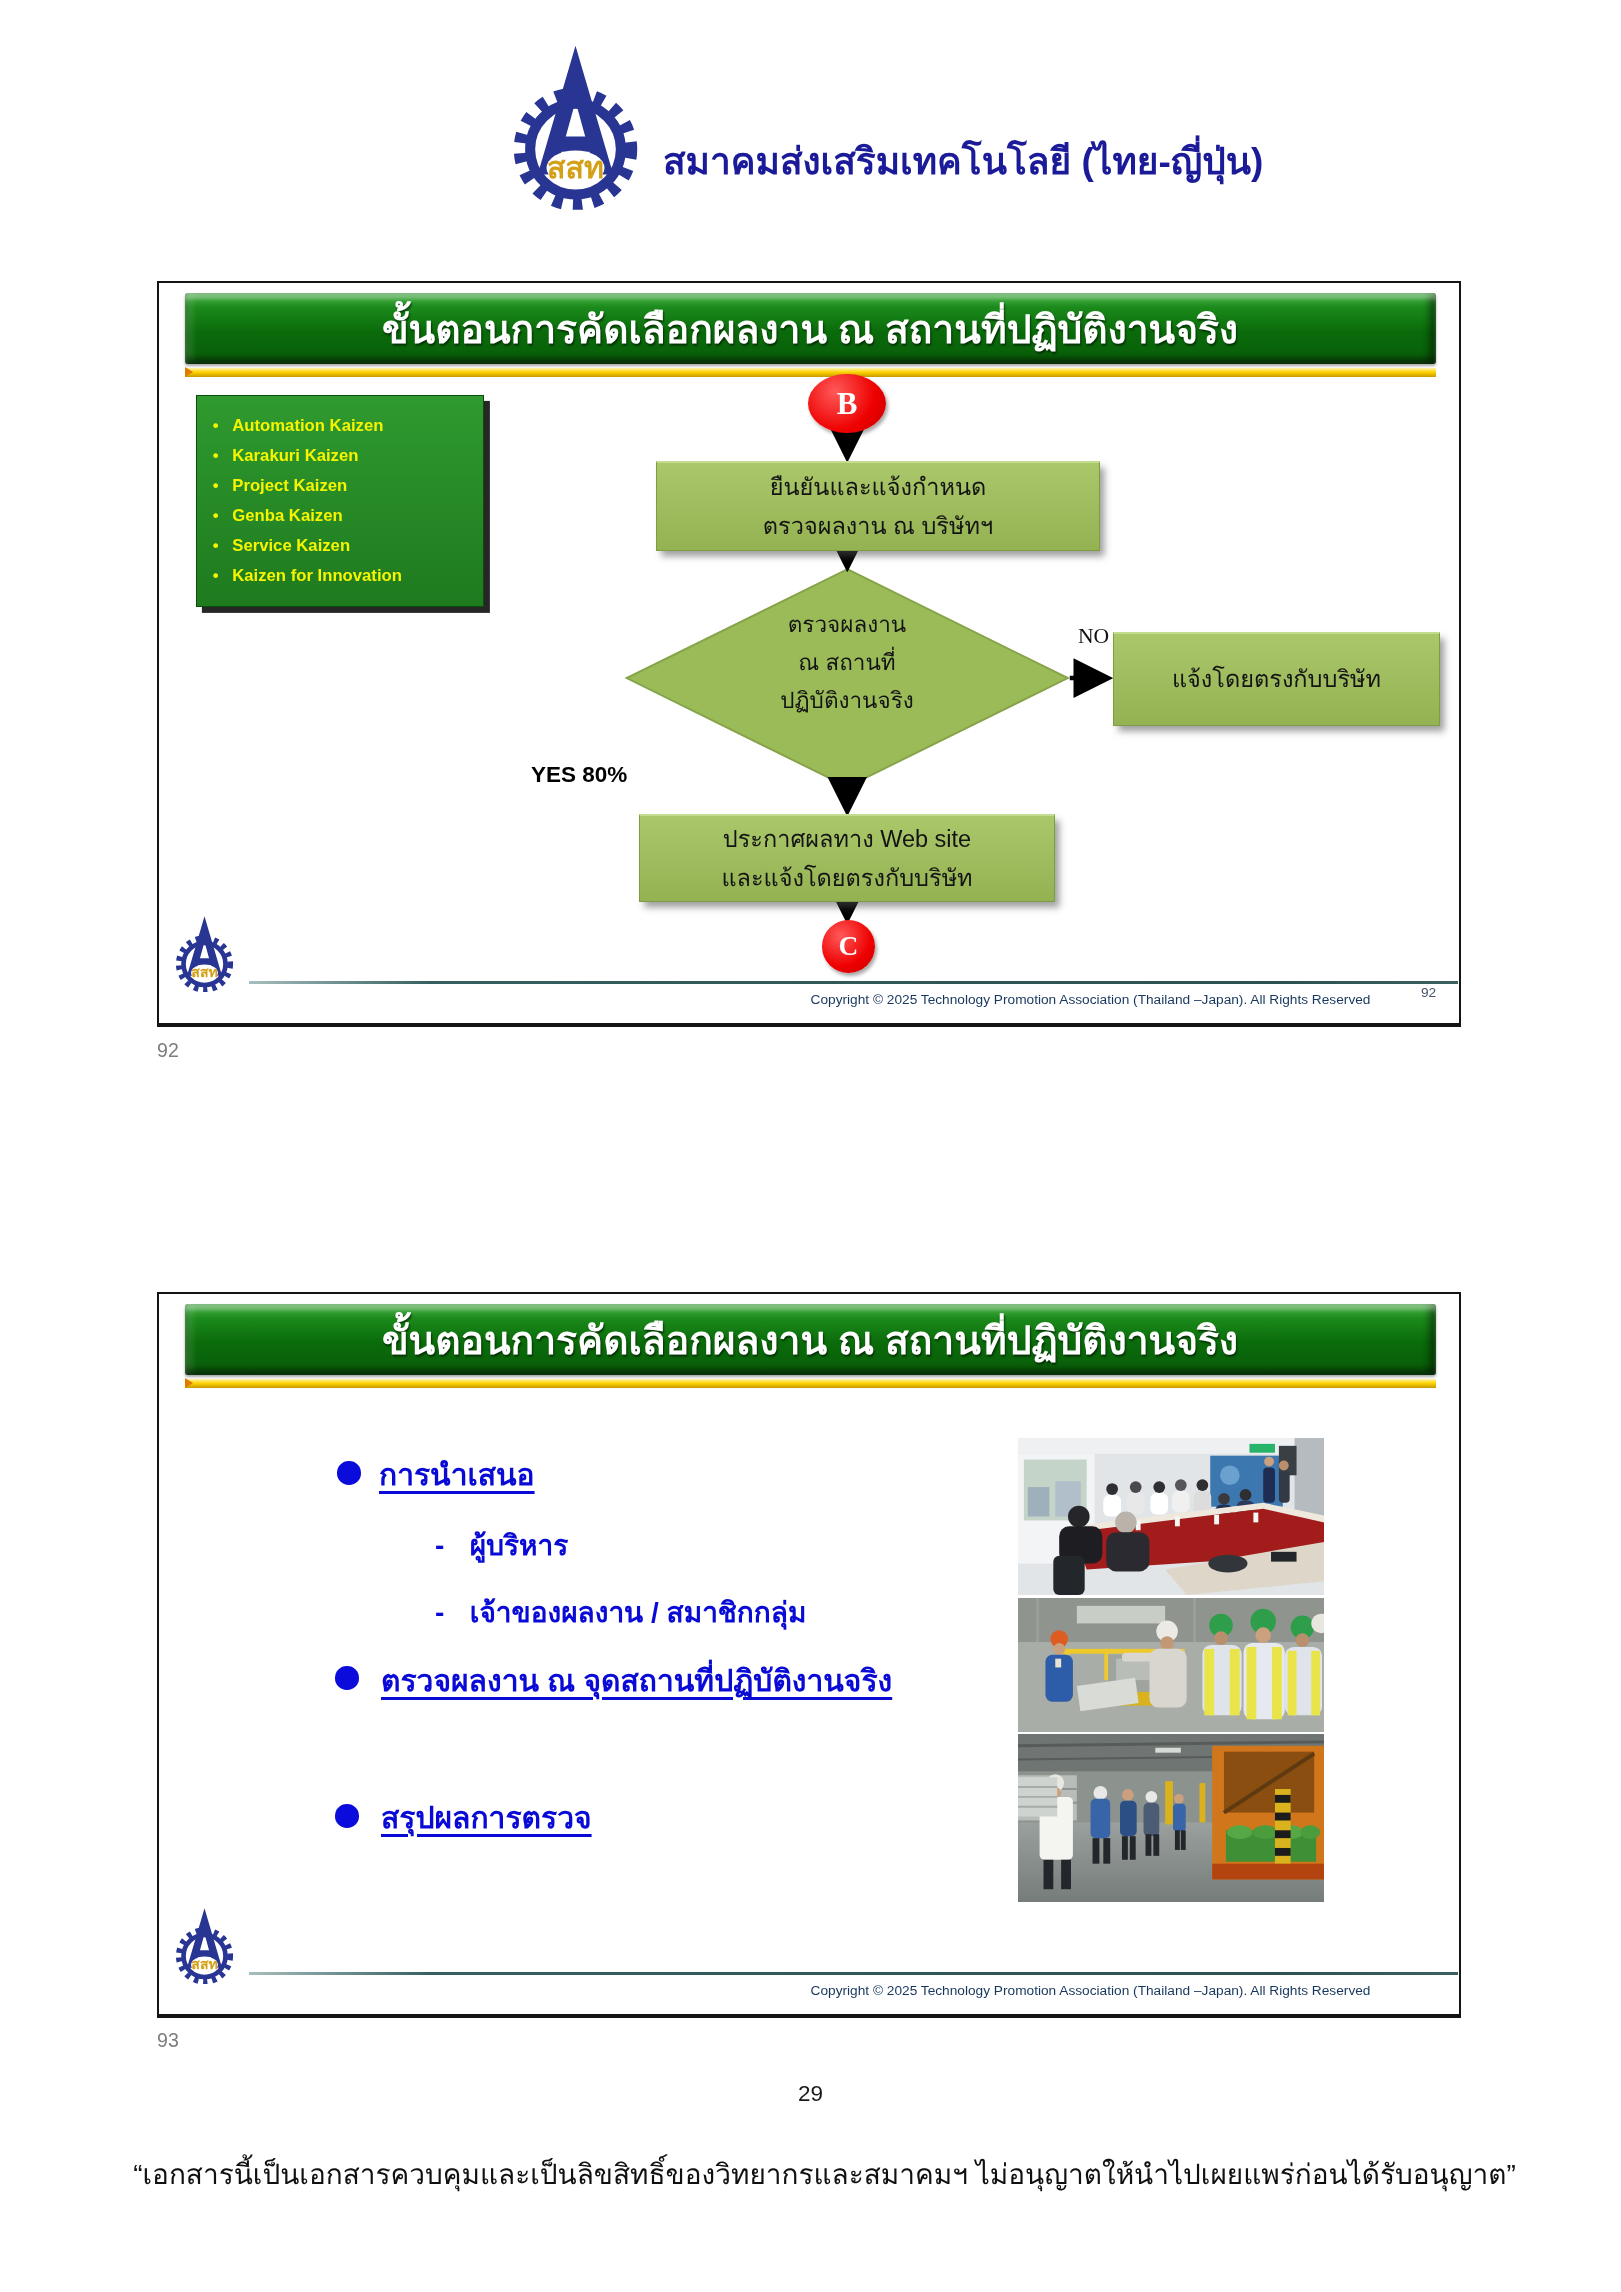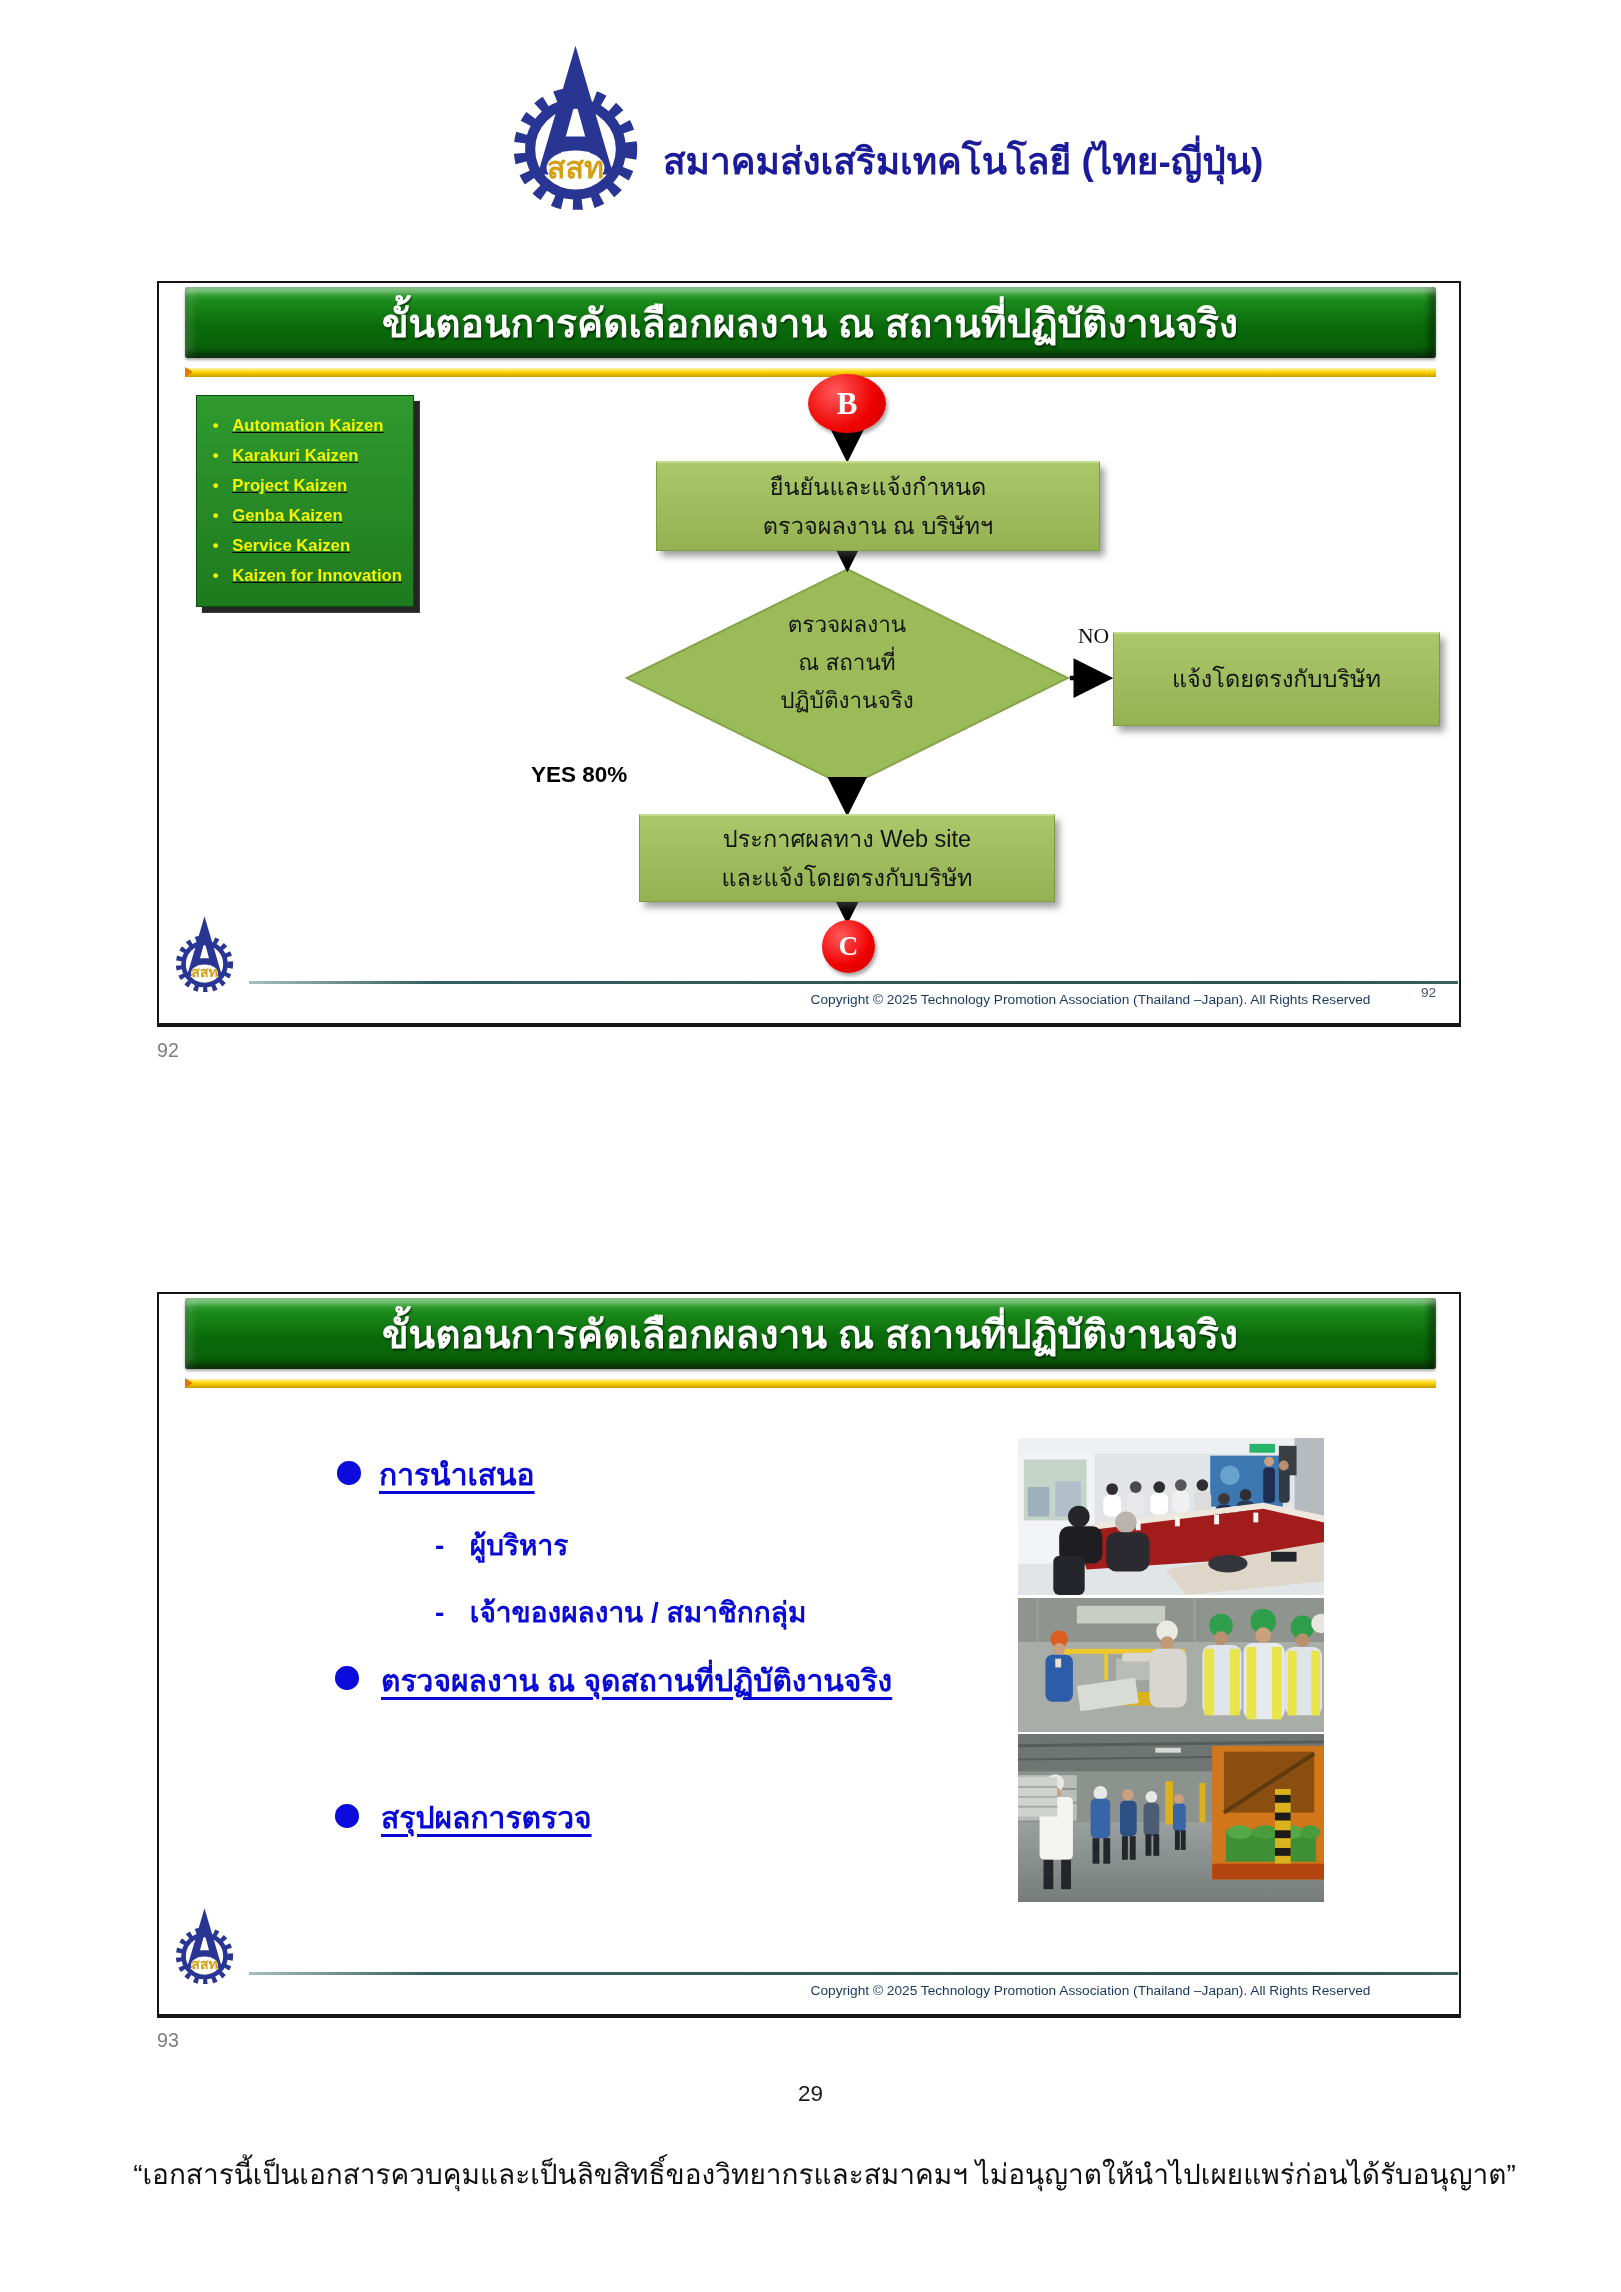--- a/index.html
+++ b/index.html
@@ -9,36 +9,36 @@
   
   .hdr-logo{position:absolute;left:508px;top:43px;width:135px;height:167px;}
   .org-name{position:absolute;left:663px;top:131px;font-size:37px;font-weight:bold;color:#1b1b99;}
 
   
   .slide{position:absolute;left:157px;width:1304px;background:#fff;
          border:2.9px solid #141414;border-bottom-width:4.9px;box-sizing:border-box;}
   #slide1{top:281px;height:746px;}
   #slide2{top:1292px;height:726px;}
 
-  .title-bar{position:absolute;left:25.5px;top:4px;width:1251px;height:71px;border-radius:2.9px;
+  .title-bar{position:absolute;left:25.5px;top:10px;width:1251px;height:71px;border-radius:2.9px;
     background:linear-gradient(180deg,#52b852 0%,#1b8a1b 20%,#0a6b0a 55%,#095c09 100%);
     box-shadow:inset 0 5.9px 3.9px rgba(255,255,255,.30),inset 0 -5.9px 6.9px rgba(0,0,0,.45),
                inset 7.8px 0 5.9px rgba(255,255,255,.12),inset -7.8px 0 5.9px rgba(0,0,0,.35),
                0 2px 2.9px rgba(0,0,0,.35);
     display:flex;align-items:center;justify-content:center;text-align:right;}
   .title-text{color:#fff;font-size:39px;font-weight:bold;text-shadow:1px 2px 2px rgba(0,0,0,.55);}
   .gold-strip{position:absolute;left:25.5px;top:85px;width:1251px;height:8.8px;
     background:linear-gradient(180deg,#fff3b0 0%,#ffd400 45%,#c79a00 100%);}
   .gold-notch{position:absolute;left:25.5px;top:84px;width:0;height:0;
     border-top:5.9px solid transparent;border-bottom:5.9px solid transparent;border-left:8.8px solid #e07b00;}
 
   
-  .kaizen-box{position:absolute;left:37px;top:112px;width:218px;height:212px;box-sizing:border-box;
+  .kaizen-box{position:absolute;left:37px;top:112px;width:288px;height:212px;box-sizing:border-box;
     background:linear-gradient(180deg,#2f9a2f,#1e7a1e);border:1px solid #0b4d0b;
-    box-shadow:5.9px 5.9px 0 rgba(0,0,0,.85);padding:14.7px 7.8px 7.8px 15.7px;text-decoration:underline;}
+    box-shadow:5.9px 5.9px 0 rgba(0,0,0,.85);padding:14.7px 7.8px 7.8px 15.7px;}
   .kaizen-box ul{list-style:none;margin:0;padding:0;}
   .kaizen-box li{color:#f5f500;font-size:16.7px;font-weight:bold;line-height:30px;white-space:nowrap;}
   .kz-dot{display:inline-block;width:19.6px;}
 
   
   .flow-svg{position:absolute;left:0;top:0;width:1304px;height:746px;pointer-events:none;}
   .terminal{position:absolute;display:flex;align-items:center;justify-content:center;
     color:#fff;font-family:"Liberation Serif",serif;font-weight:bold;
     background:radial-gradient(circle at 35% 30%,#ff5a5a,#ee0000 60%,#c80000);
     border-radius:50%;box-shadow:2px 2.9px 3.9px rgba(0,0,0,.35);}

